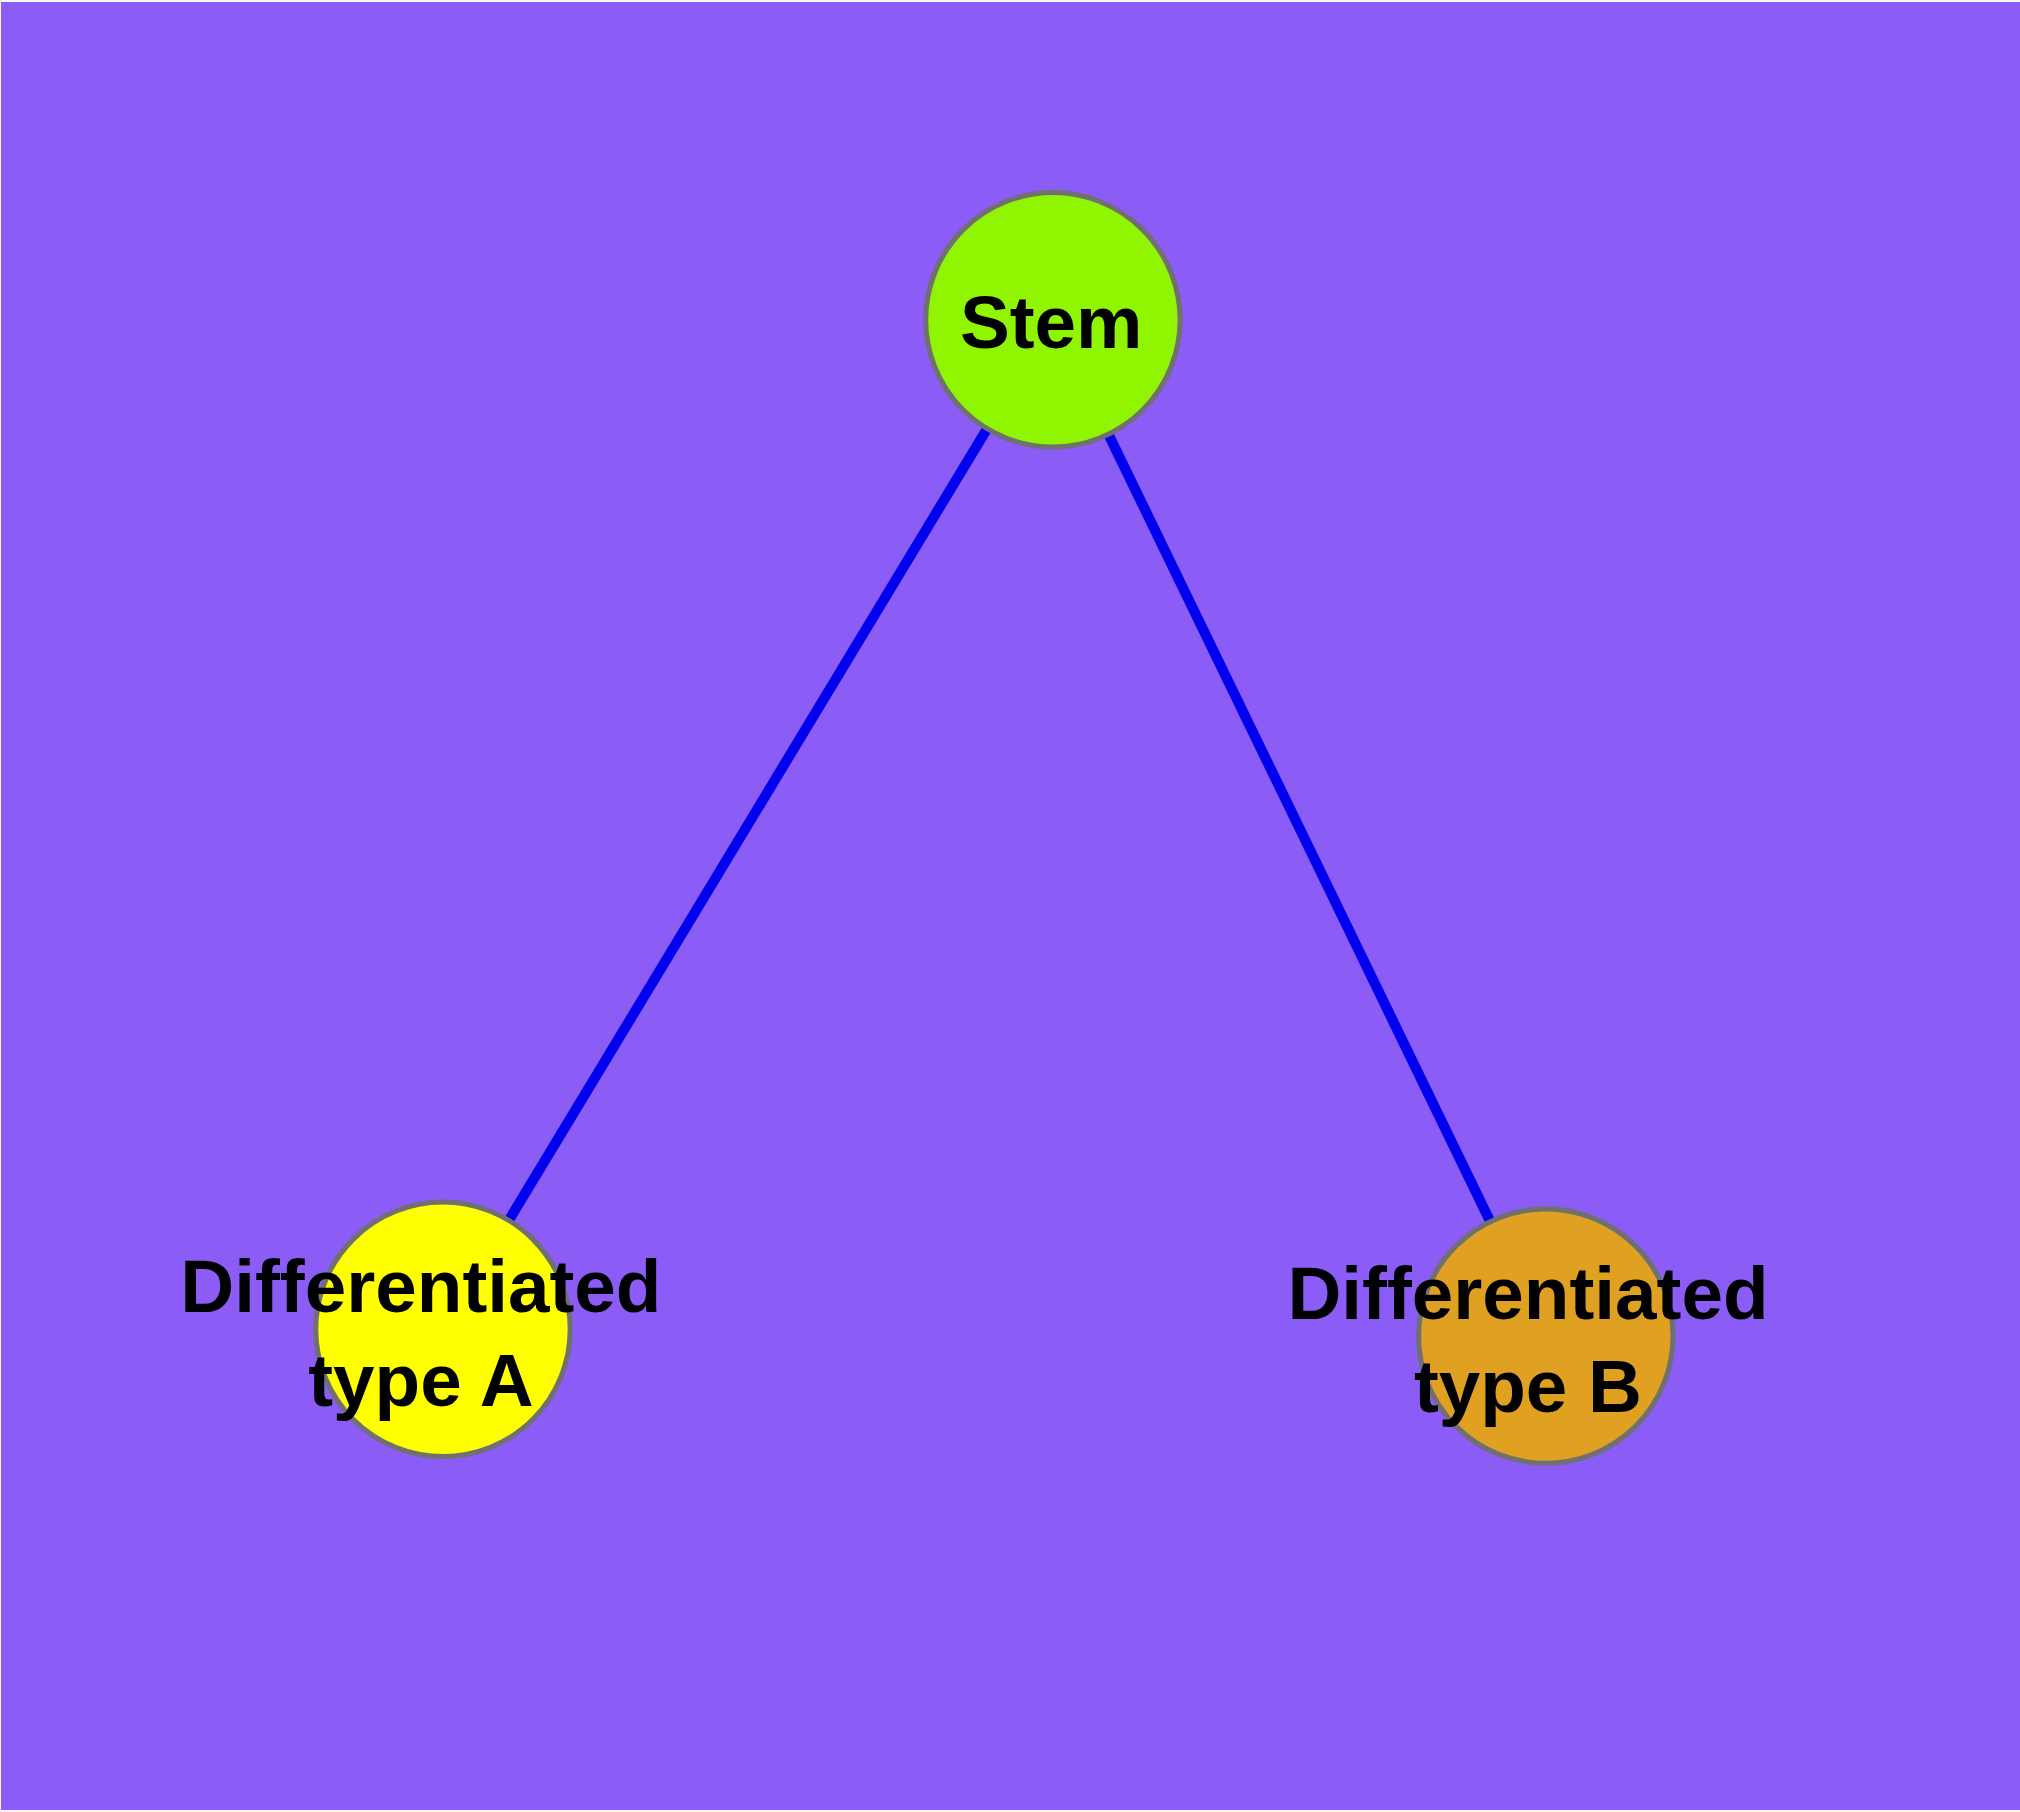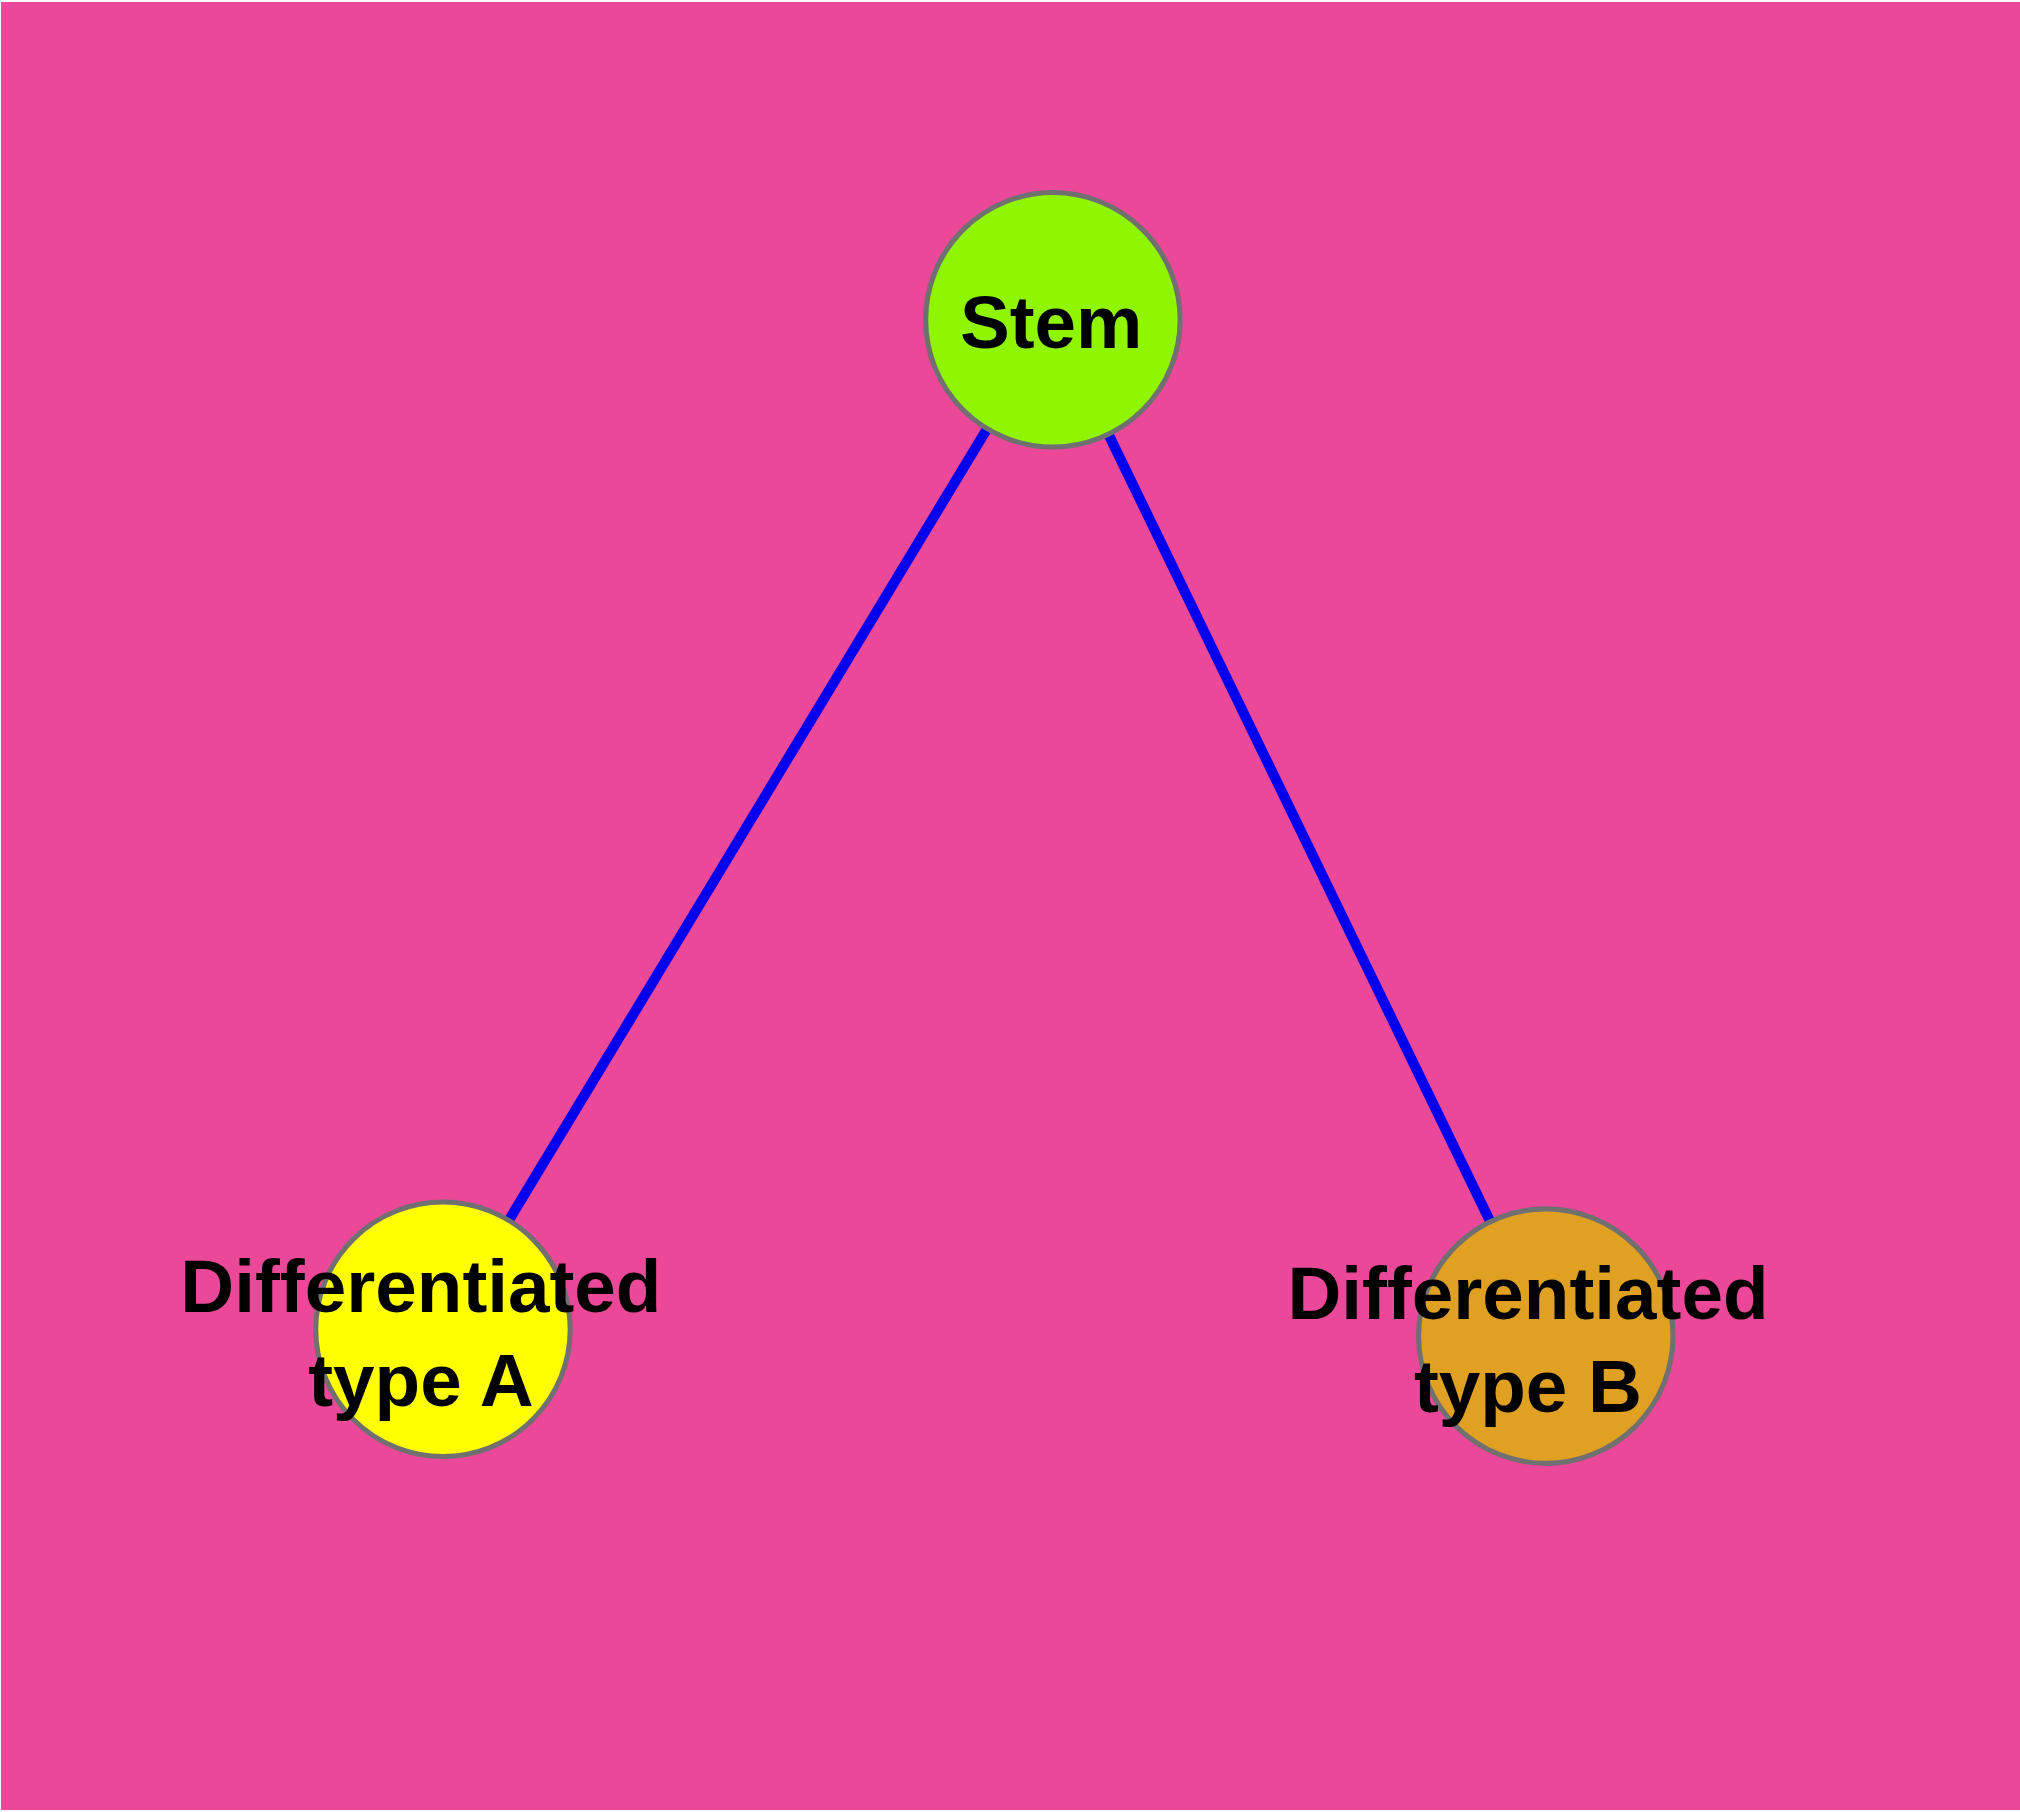--- a/index.html
+++ b/index.html
@@ -33,21 +33,21 @@
   .node-label {
     font-family: "Liberation Sans", sans-serif;
     font-weight: bold;
     font-size: 88px;
     text-anchor: middle;
   }
 </style>
 </head>
 <body>
 
-<div class="canvas" style="background: #ec4899; text-decoration: underline;">
+<div class="canvas" style="background: #8b5cf6; text-decoration: underline;">
 
   <svg class="diagram-svg" viewBox="0 0 2380 2132" preserveAspectRatio="xMidYMid slice">
 
     <line class="edge" x1="1240" y1="375" x2="521" y2="1565" stroke="#0000EE"></line>
 
     <line class="edge" x1="1240" y1="375" x2="1821" y2="1573" stroke="#0000EE"></line>
 
     <circle class="node-circle" cx="1240" cy="375" r="150" fill="#8FF500" stroke="#707070"></circle>
 
     <circle class="node-circle" cx="521" cy="1565" r="150" fill="#FFFF00" stroke="#707070"></circle>

